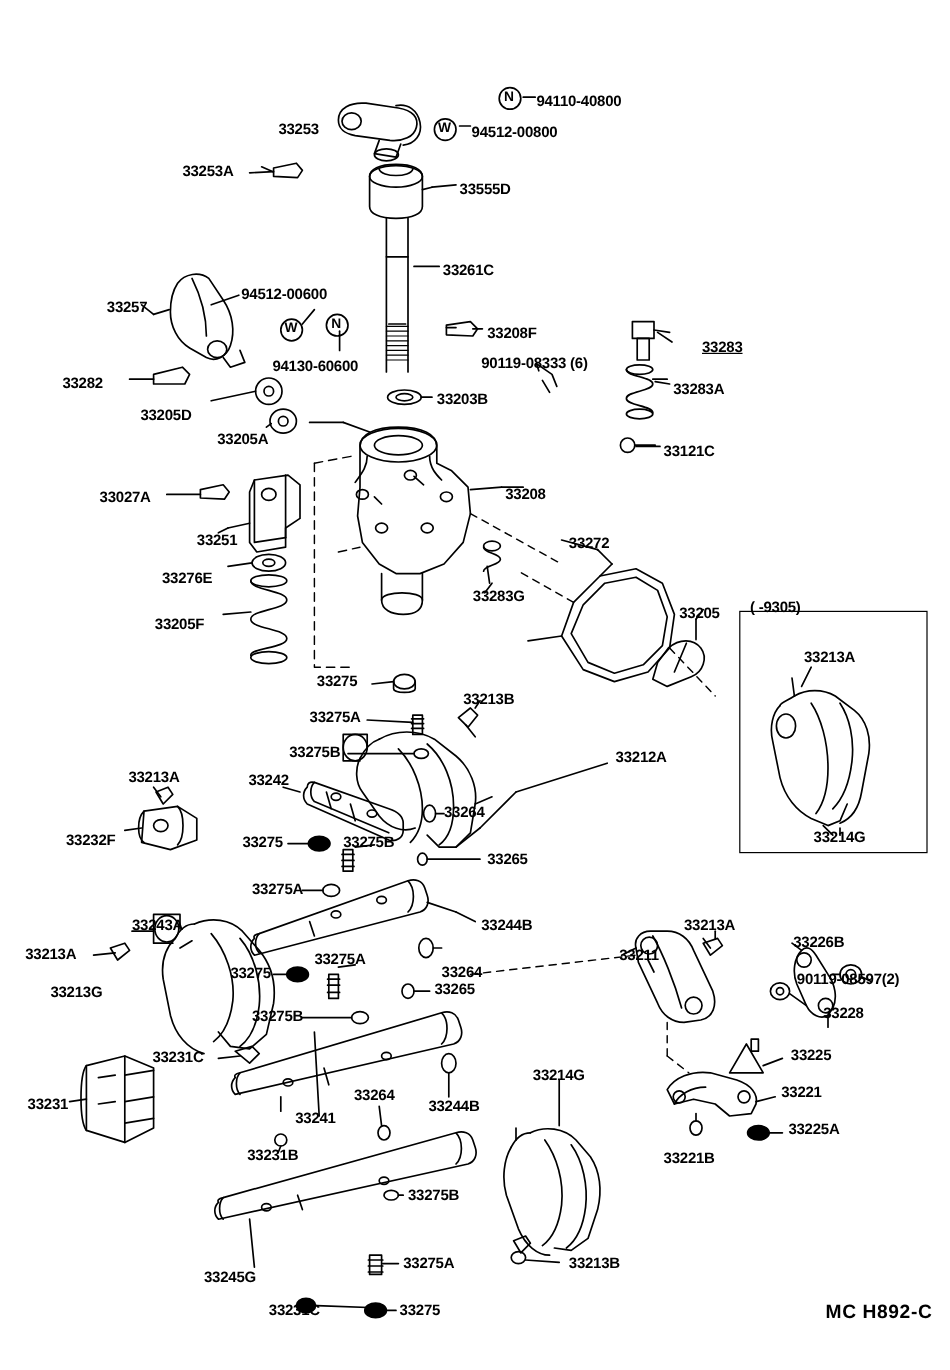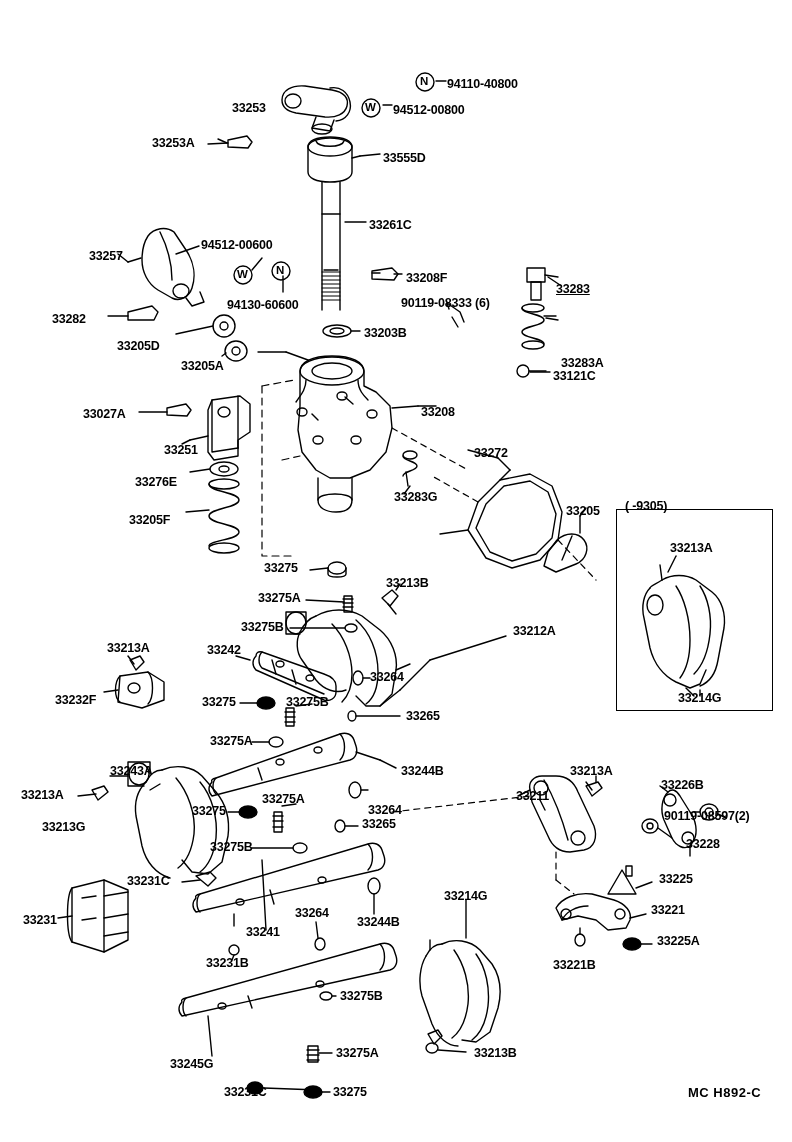--- a/index.html
+++ b/index.html
@@ -35,21 +35,21 @@
     letter-spacing: -0.2px;
     white-space: nowrap;
     color: #000;
     line-height: 13px;
   }
   .lbl.small {
     font-size: 11.5px;
   }
   .code-foot {
     position: absolute;
-    font-size: 13px;
+    font-size: 16px;
     font-weight: bold;
     letter-spacing: 0.5px;
   }
   .inset-box {
     position: absolute;
     border: 1.6px solid #000;
     background: transparent;
   }
 </style>
 </head>
@@ -580,24 +580,24 @@
   <div class="lbl" style="left:232px; top:102px;">33253</div>
   <div class="lbl" style="left:447px; top:78px;">94110-40800</div>
   <div class="lbl" style="left:393px; top:104px;">94512-00800</div>
   <div class="lbl" style="left:152px; top:137px;">33253A</div>
   <div class="lbl" style="left:383px; top:152px;">33555D</div>
   <div class="lbl" style="left:369px; top:219px;">33261C</div>
   <div class="lbl" style="left:201px; top:239px;">94512-00600</div>
   <div class="lbl" style="left:89px; top:250px;">33257</div>
   <div class="lbl" style="left:227px; top:299px;">94130-60600</div>
   <div class="lbl" style="left:406px; top:272px;">33208F</div>
-  <div class="lbl" style="left:556px; top:283px;text-decoration:underline;">33283</div>
+  <div class="lbl" style="left:585px; top:283px;text-decoration:underline;">33283</div>
   <div class="lbl" style="left:401px; top:297px;">90119-08333 (6)</div>
   <div class="lbl" style="left:52px; top:313px;">33282</div>
-  <div class="lbl" style="left:561px; top:318px;margin-top:39px;">33283A</div>
+  <div class="lbl" style="left:561px; top:318px;">33283A</div>
   <div class="lbl" style="left:364px; top:327px;">33203B</div>
   <div class="lbl" style="left:117px; top:340px;">33205D</div>
   <div class="lbl" style="left:181px; top:360px;">33205A</div>
   <div class="lbl" style="left:553px; top:370px;">33121C</div>
   <div class="lbl" style="left:83px; top:408px;">33027A</div>
   <div class="lbl" style="left:421px; top:406px;">33208</div>
   <div class="lbl" style="left:164px; top:444px;">33251</div>
   <div class="lbl" style="left:474px; top:447px;">33272</div>
   <div class="lbl" style="left:135px; top:476px;">33276E</div>
   <div class="lbl" style="left:394px; top:491px;">33283G</div>

